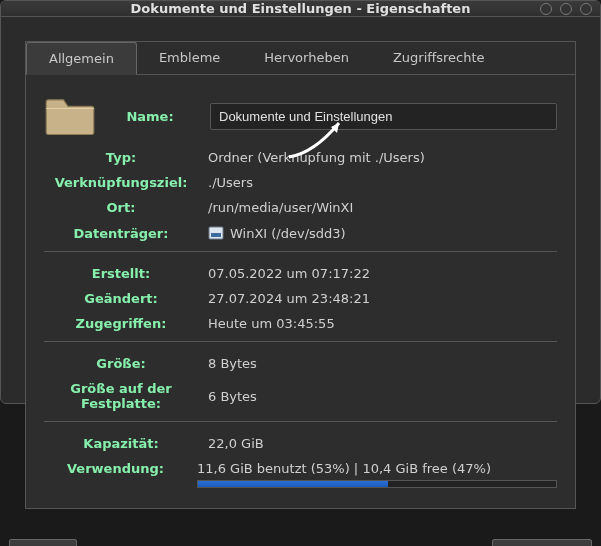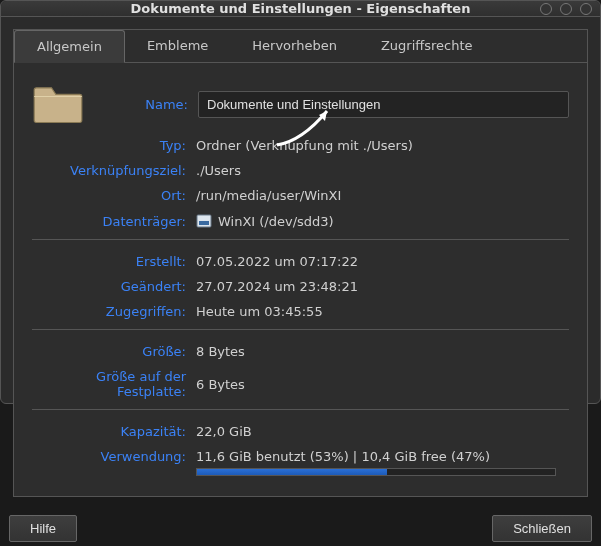--- a/index.html
+++ b/index.html
@@ -39,21 +39,21 @@
     display: flex;
     gap: 8px;
   }
   .win-btn {
     width: 12px; height: 12px;
     border: 1px solid #777;
     border-radius: 50%;
     background: #333;
   }
   .content-frame {
-    margin: 12px;
+    margin: 24px;
     border: 1px solid #555;
     flex: 1;
     display: flex;
     flex-direction: column;
     background: #2d2d2d;
   }
   .tabs {
     display: flex;
     border-bottom: 1px solid #555;
   }
@@ -74,24 +74,24 @@
     flex: 1;
     overflow: auto;
   }
   .row {
     display: flex;
     align-items: center;
     margin-bottom: 10px;
   }
   .label {
     width: 164px;
-    text-align: right;
+    text-align: center;
     padding-right: 10px;
-    font-weight: 400;
-    color: #3b82f6;
+    font-weight: 700;
+    color: #86efac;
   }
   .value {
     color: #d0d0d0;
     display: flex;
     align-items: center;
     gap: 6px;
   }
   .name-input {
     flex: 1;
     background: #232323;

